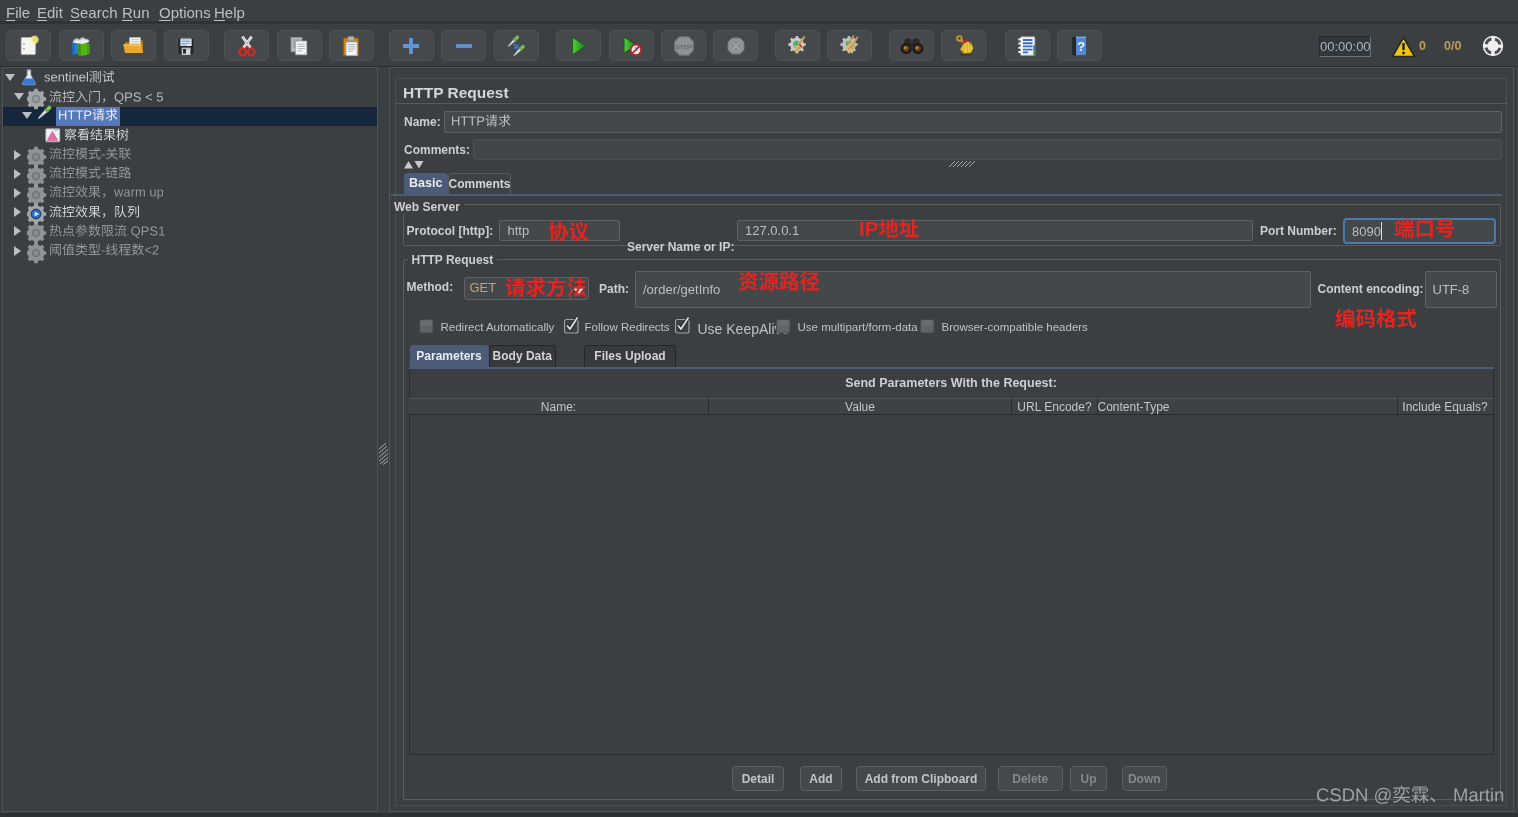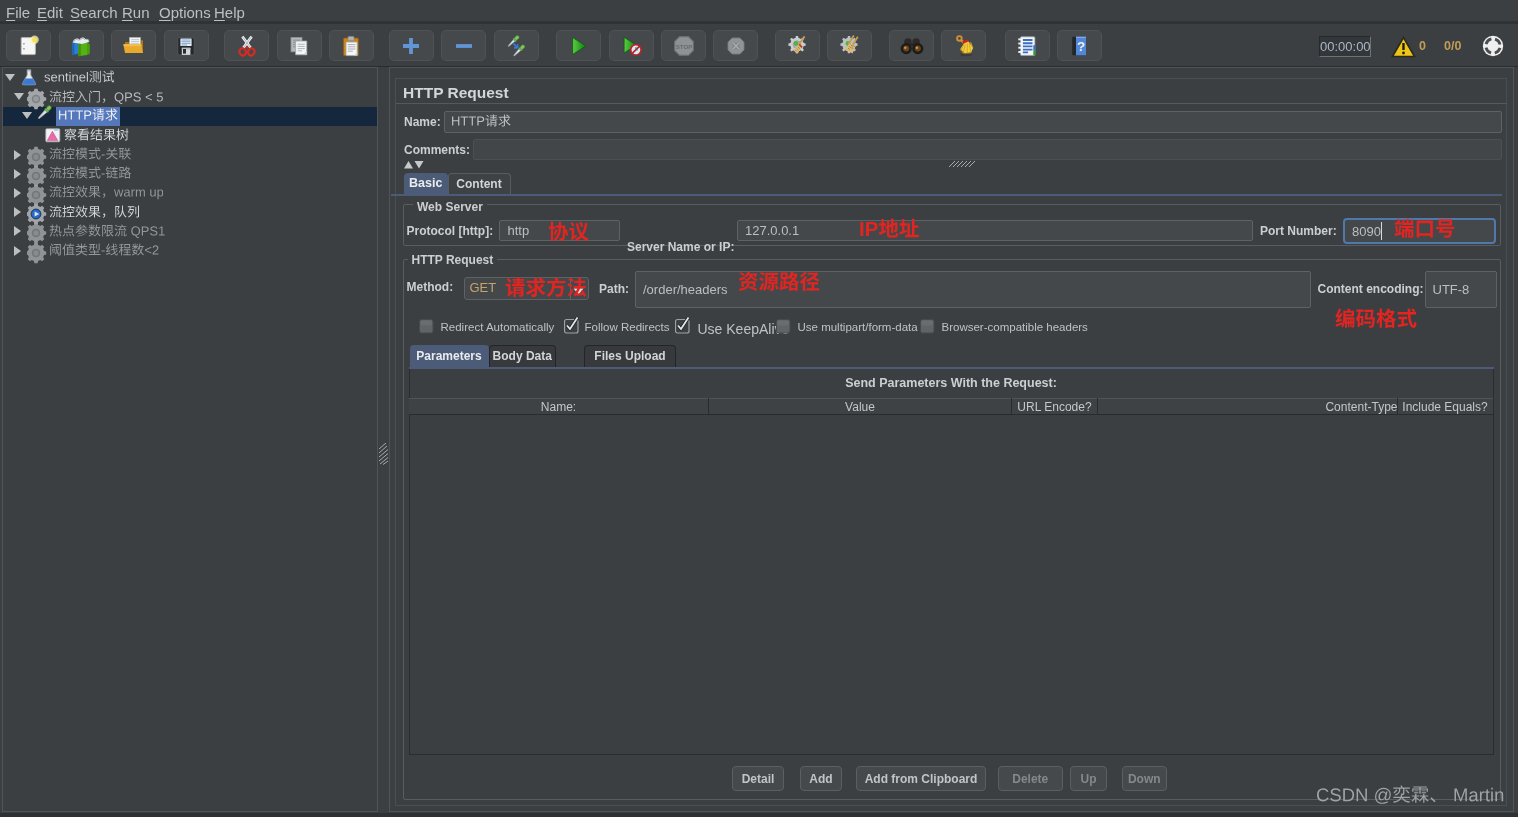--- a/index.html
+++ b/index.html
@@ -404,25 +404,25 @@
 <div class="abs" style="left:472.5px;top:139px;width:1029px;height:21px;background:#434649;border:1px solid #4c5053;border-radius:2px"></div>
 <svg class="abs" style="left:404px;top:160.5px" width="20" height="8">
     <path d="M0 7.5 L9 7.5 L4.5 0 Z M10.5 0 L19.5 0 L15 7.5 Z" fill="#c6c8ca"></path>
   </svg>
 <svg class="abs" style="left:947px;top:160px" width="32" height="8">
     <g stroke="#a8abae" stroke-width="1">
       <path d="M2 7 L8 1 M6 7 L12 1 M10 7 L16 1 M14 7 L20 1 M18 7 L24 1 M22 7 L28 1"></path>
     </g>
   </svg>
 <div class="tab-sel" style="left:404px;top:172.5px;width:43.5px;height:21.5px;line-height:21.5px;font-size:12.5px">Basic</div>
-<div class="abs" style="left:447.5px;top:172.5px;width:63px;height:21.5px;line-height:20.5px;background:#3f4245;border:1px solid #585c5f;border-bottom:none;border-radius:4px 4px 0 0;color:#d2d4d6;font-weight:bold;font-size:12px;text-align:center">Content</div>
+<div class="abs" style="left:447.5px;top:172.5px;width:63px;height:21.5px;line-height:20.5px;background:#3f4245;border:1px solid #585c5f;border-bottom:none;border-radius:4px 4px 0 0;color:#d2d4d6;font-weight:bold;font-size:12px;text-align:center">Comments</div>
 <div class="abs" style="left:391px;top:193.5px;width:1111px;height:2.5px;background:#4c5b78"></div>
 
 <div class="fieldset" style="left:402.5px;top:204px;width:1098px;height:42px"></div>
-<div class="legend" style="left:413px;top:200px">Web Server</div>
+<div class="legend" style="left:390px;top:200px">Web Server</div>
 <div class="lbl" style="left:406.5px;top:224px">Protocol [http]:</div>
 <div class="fld" style="left:498.5px;top:219.5px;width:121.5px;height:21.5px"></div>
 <div class="ftext" style="left:507.5px;top:223px">http</div>
 <div class="lbl" style="left:627px;top:240px">Server Name or IP:</div>
 <div class="fld" style="left:737px;top:219.5px;width:516px;height:21.5px"></div>
 <div class="ftext" style="left:745px;top:223px">127.0.0.1</div>
 <div class="lbl" style="left:1260px;top:224px">Port Number:</div>
 <div class="abs" style="left:1342.5px;top:217.5px;width:153px;height:26px;background:#45484a;border:2px solid #4d79ab;border-radius:4px"></div>
 <div class="ftext" style="left:1352px;top:223.5px">8090</div>
 <div class="abs" style="left:1381px;top:221.5px;width:1px;height:18px;background:#d8dadc"></div>
@@ -446,21 +446,21 @@
 <div class="legend" style="left:407.5px;top:252.5px">HTTP Request</div>
 <div class="lbl" style="left:406.5px;top:279.5px">Method:</div>
 <div class="abs" style="left:463.5px;top:276.5px;width:125.5px;height:23.5px;background:#45484a;border:1px solid #5e6264;border-radius:3px"></div>
 <div class="abs" style="left:469.5px;top:279.5px;font-size:13px;color:#c7a36b">GET</div>
 <div class="abs" style="left:569.5px;top:277.5px;width:1px;height:21.5px;background:#5e6264"></div>
 <svg class="abs" style="left:573px;top:287.5px" width="11" height="7">
     <path d="M0.5 0.5 L10.5 0.5 L5.5 6.5 Z" fill="#dfe1e3"></path>
   </svg>
 <div class="lbl" style="left:599px;top:281.5px">Path:</div>
 <div class="fld" style="left:634.5px;top:271px;width:676.5px;height:36.5px"></div>
-<div class="ftext" style="left:643px;top:281.5px">/order/headers</div>
+<div class="ftext" style="left:643px;top:281.5px">/order/getInfo</div>
 <div class="lbl" style="left:1317.5px;top:282px">Content encoding:</div>
 <div class="fld" style="left:1424.5px;top:271px;width:72.5px;height:36.5px"></div>
 <div class="ftext" style="left:1432.5px;top:281.5px">UTF-8</div>
 <div class="abs" style="left:505px;top:277px">
     <svg width="82.0" height="24.0" style="display:block" xmlns="http://www.w3.org/2000/svg">
       <path fill="#e32420" transform="translate(0,18.04) scale(0.020500,-0.020500)" d="M81 762C134 713 205 645 237 600L319 684C284 726 211 790 158 835ZM34 541L34 426L156 426L156 117C156 70 128 36 106 21C125 -1 155 -52 164 -80C181 -56 214 -28 396 115C384 138 365 185 358 217L271 151L271 541ZM525 193L786 193L786 136L525 136ZM525 270L525 320L786 320L786 270ZM595 850L595 781L376 781L376 696L595 696L595 655L404 655L404 575L595 575L595 533L346 533L346 447L968 447L968 533L714 533L714 575L907 575L907 655L714 655L714 696L937 696L937 781L714 781L714 850ZM414 408L414 -90L525 -90L525 57L786 57L786 27C786 15 781 11 768 11C754 11 706 10 666 13C679 -16 694 -60 698 -89C768 -90 817 -89 853 -72C889 -56 899 -27 899 25L899 408ZM1093 482C1153 425 1222 345 1252 290L1350 363C1317 417 1243 493 1184 546ZM1028 116L1105 6C1202 65 1322 139 1436 213L1436 58C1436 40 1429 34 1410 34C1390 34 1327 33 1266 36C1284 0 1302 -56 1307 -90C1397 -91 1462 -87 1503 -66C1545 -46 1559 -13 1559 58L1559 333C1640 188 1748 70 1886 -2C1906 32 1946 81 1975 106C1880 147 1797 211 1728 289C1788 343 1859 415 1918 480L1812 555C1774 498 1715 430 1660 376C1619 437 1585 503 1559 571L1559 582L1946 582L1946 698L1837 698L1880 747C1838 780 1754 824 1694 852L1623 776C1665 755 1716 725 1757 698L1559 698L1559 848L1436 848L1436 698L1058 698L1058 582L1436 582L1436 339C1287 254 1125 164 1028 116ZM2416 818C2436 779 2460 728 2476 689L2052 689L2052 572L2306 572C2296 360 2277 133 2035 5C2068 -20 2105 -62 2123 -94C2304 10 2379 167 2412 335L2729 335C2715 156 2697 69 2670 46C2656 35 2643 33 2621 33C2591 33 2521 34 2452 40C2475 8 2493 -43 2495 -78C2562 -81 2629 -82 2668 -77C2714 -73 2746 -63 2776 -30C2818 13 2839 126 2857 399C2859 415 2860 451 2860 451L2430 451C2434 491 2437 532 2440 572L2949 572L2949 689L2538 689L2607 718C2591 758 2561 818 2534 863ZM3094 751C3158 721 3242 673 3280 638L3350 737C3308 770 3223 814 3160 839ZM3035 481C3099 453 3183 407 3222 373L3289 473C3246 506 3161 548 3098 571ZM3070 3L3172 -78C3232 20 3295 134 3348 239L3260 319C3200 203 3123 78 3070 3ZM3399 -66C3433 -50 3484 -41 3819 0C3835 -32 3847 -63 3855 -89L3962 -35C3935 47 3863 163 3795 250L3698 203C3721 171 3744 136 3765 100L3529 75C3579 151 3629 242 3670 333L3942 333L3942 446L3701 446L3701 587L3906 587L3906 701L3701 701L3701 850L3579 850L3579 701L3381 701L3381 587L3579 587L3579 446L3340 446L3340 333L3529 333C3489 234 3441 146 3423 119C3399 82 3381 60 3357 54C3372 20 3393 -40 3399 -66Z"></path>
     </svg>
   </div>
 <div class="abs" style="left:738px;top:271px">
     <svg width="82.0" height="24.0" style="display:block" xmlns="http://www.w3.org/2000/svg">
@@ -505,21 +505,21 @@
 <div class="tab-un" style="left:488.5px;top:344.5px;width:67.5px;height:22px;line-height:21px">Body Data</div>
 <div class="tab-un" style="left:584px;top:344.5px;width:92px;height:22px;line-height:21px">Files Upload</div>
 <div class="abs" style="left:408.5px;top:366.5px;width:1085px;height:2.5px;background:#4c5b78"></div>
 <div class="abs" style="left:408.5px;top:369px;width:1085px;height:386px;border:1px solid #2a2d2f;border-top:none"></div>
 <div class="abs" style="left:408.5px;top:375.5px;width:1085px;text-align:center;font-weight:bold;font-size:12.5px;color:#ccced0">Send Parameters With the Request:</div>
 
 <div class="abs" style="left:409px;top:398px;width:1084px;height:17px;background:#3e4244;border-top:1px solid #515456;border-bottom:1px solid #292c2e"></div>
 <div class="abs" style="left:409px;top:400px;width:299px;text-align:center;font-size:12px;color:#c4c6c8">Name:</div>
 <div class="abs" style="left:708.5px;top:400px;width:303px;text-align:center;font-size:12px;color:#c4c6c8">Value</div>
 <div class="abs" style="left:1011.5px;top:400px;width:86px;text-align:center;font-size:12px;color:#c4c6c8">URL Encode?</div>
-<div class="abs" style="left:1097.5px;top:400px;width:300px;text-align:right;font-size:12px;color:#c4c6c8">Content-Type</div>
+<div class="abs" style="left:1097.5px;top:400px;width:300px;text-align:left;font-size:12px;color:#c4c6c8">Content-Type</div>
 <div class="abs" style="left:1397.5px;top:400px;width:95px;text-align:center;font-size:12px;color:#c4c6c8">Include Equals?</div>
 <div class="abs" style="left:708px;top:398px;width:1px;height:17px;background:#292c2e"></div>
 <div class="abs" style="left:1011px;top:398px;width:1px;height:17px;background:#292c2e"></div>
 <div class="abs" style="left:1097px;top:398px;width:1px;height:17px;background:#292c2e"></div>
 <div class="abs" style="left:1397px;top:398px;width:1px;height:17px;background:#292c2e"></div>
 
 <div class="btn" style="left:732px;top:765.5px;width:52px;height:25.5px;line-height:24px">Detail</div>
 <div class="btn" style="left:800px;top:765.5px;width:42px;height:25.5px;line-height:24px">Add</div>
 <div class="btn" style="left:856px;top:765.5px;width:130px;height:25.5px;line-height:24px">Add from Clipboard</div>
 <div class="btn" style="left:998px;top:765.5px;width:64.5px;height:25.5px;line-height:24px;color:#85888b">Delete</div>

